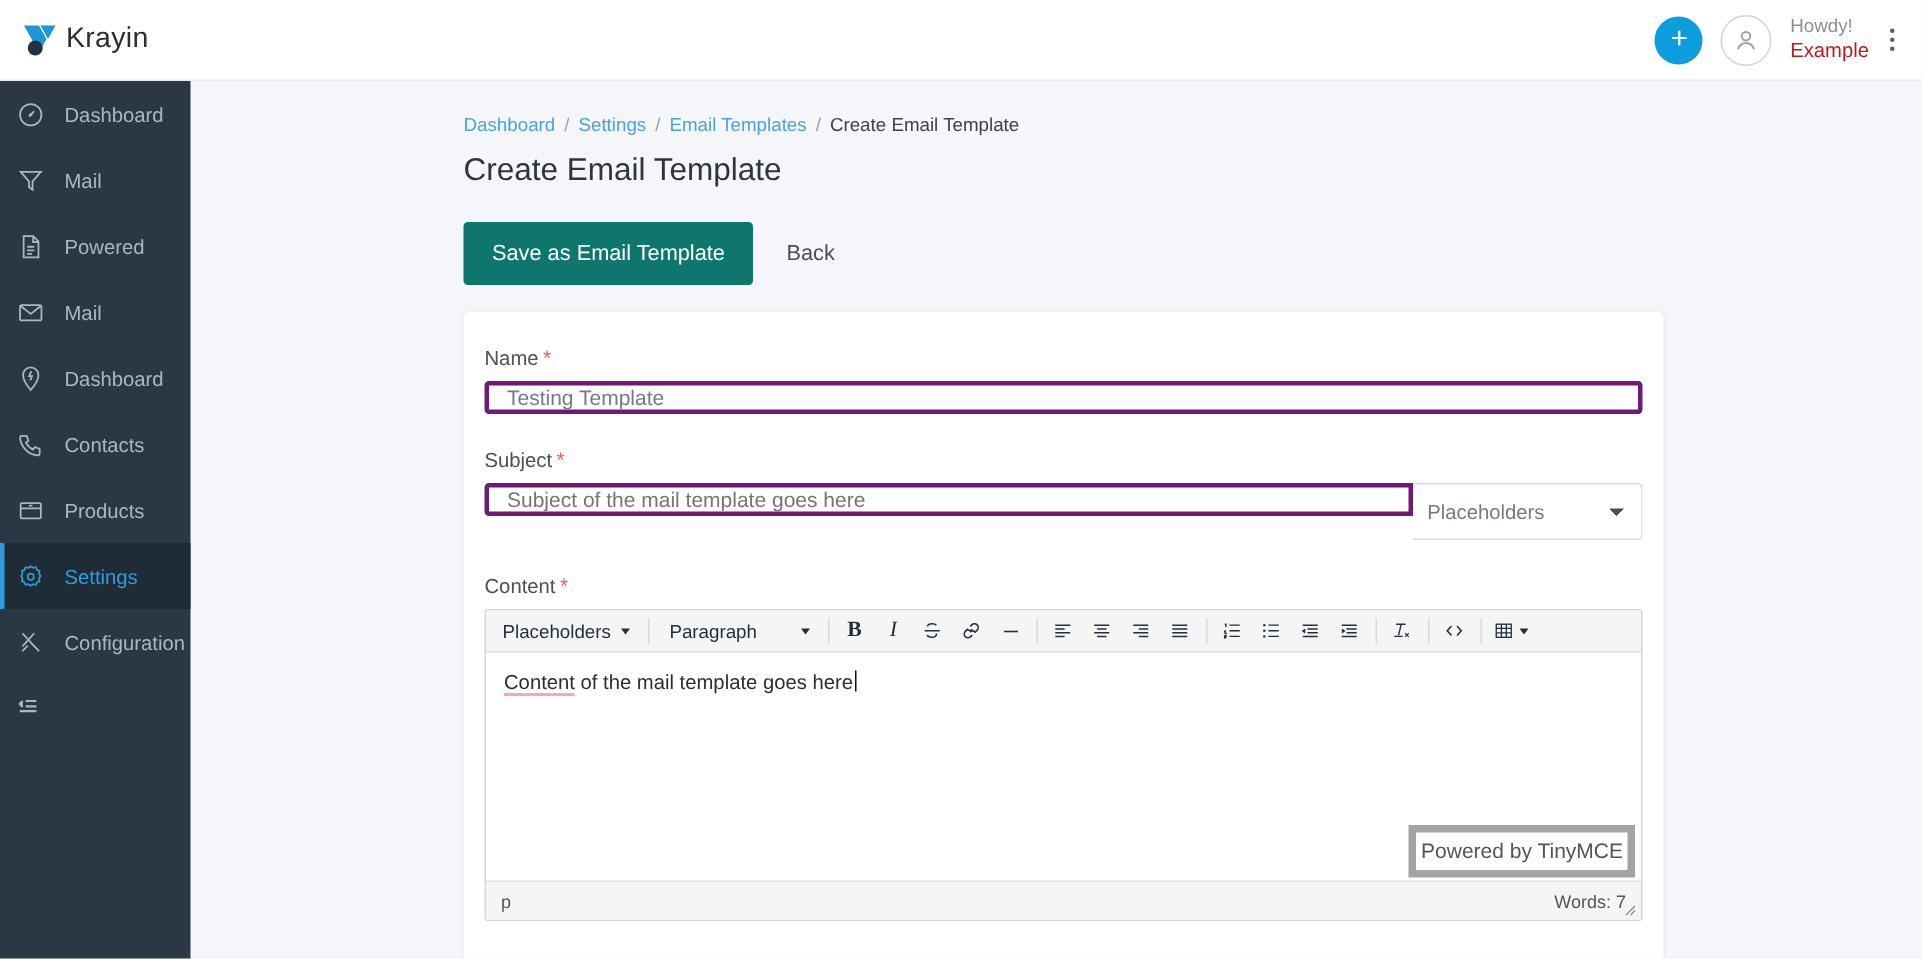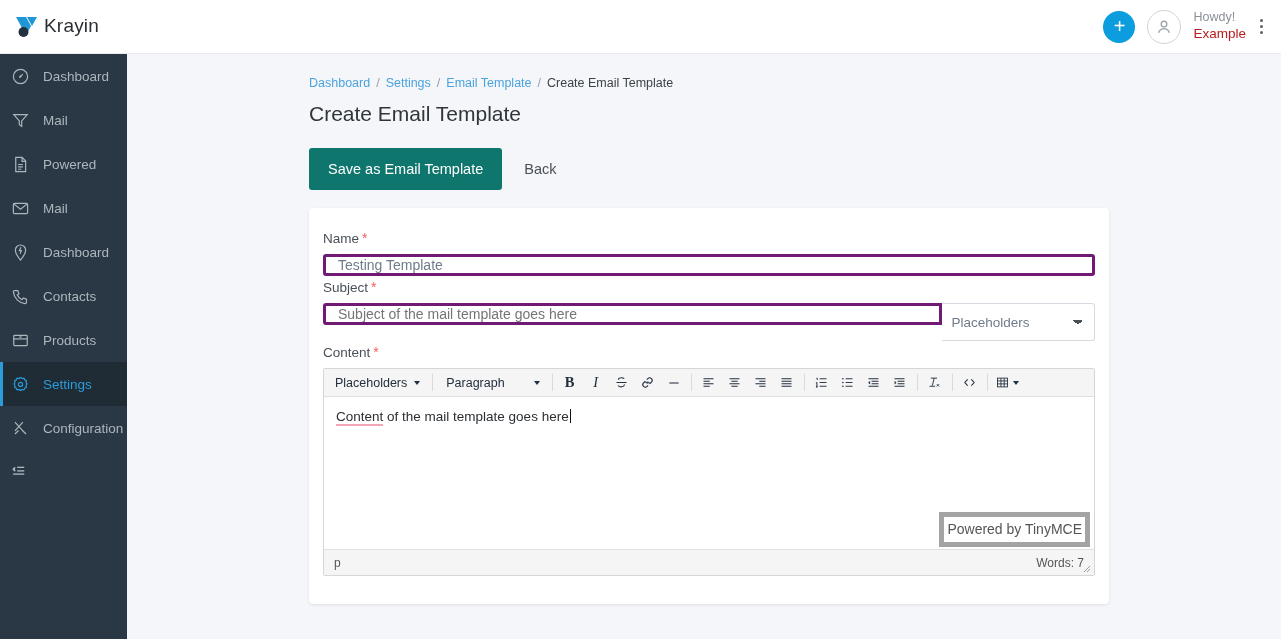--- a/index.html
+++ b/index.html
@@ -95,21 +95,21 @@
   }
 
   .card {
     margin-top: 18px;
     width: 800px;
     background:#fff;
     border-radius: 4px;
     box-shadow: 0 1px 3px rgba(0,0,0,.09);
     padding: 22px 14px 28px 14px;
   }
-  .field { margin-bottom: 3px; }
+  .field { margin-bottom: 22px; }
   .field-label { font-size: 13.5px; color: #4a5057; margin-bottom: 8px; display:block;}
   .req { color:#f05f5f; font-size:14px; margin-left:3px;}
 
   .txt {
     width: 100%; height: 22px;
     border: 3px solid #701a75; border-radius: 3px;
     padding: 0 12px; font-size: 14px; color: #6f7c8a;
     font-family: "Liberation Sans", sans-serif; outline:none;
     background:#fff;
   }
@@ -313,21 +313,21 @@
 </nav>
 
 <div class="main">
   <div class="content-wrap">
 
     <div class="breadcrumb">
       <a>Dashboard</a>
       <span class="sep">/</span>
       <a>Settings</a>
       <span class="sep">/</span>
-      <a>Email Template</a>
+      <a>Email Templates</a>
       <span class="sep">/</span>
       <span class="cur">Create Email Template</span>
     </div>
 
     <h1 class="page-title">Create Email Template</h1>
 
     <div class="btn-row">
       <button class="btn-primary">Save as Email Template</button>
       <button class="btn-link">Back</button>
     </div>

